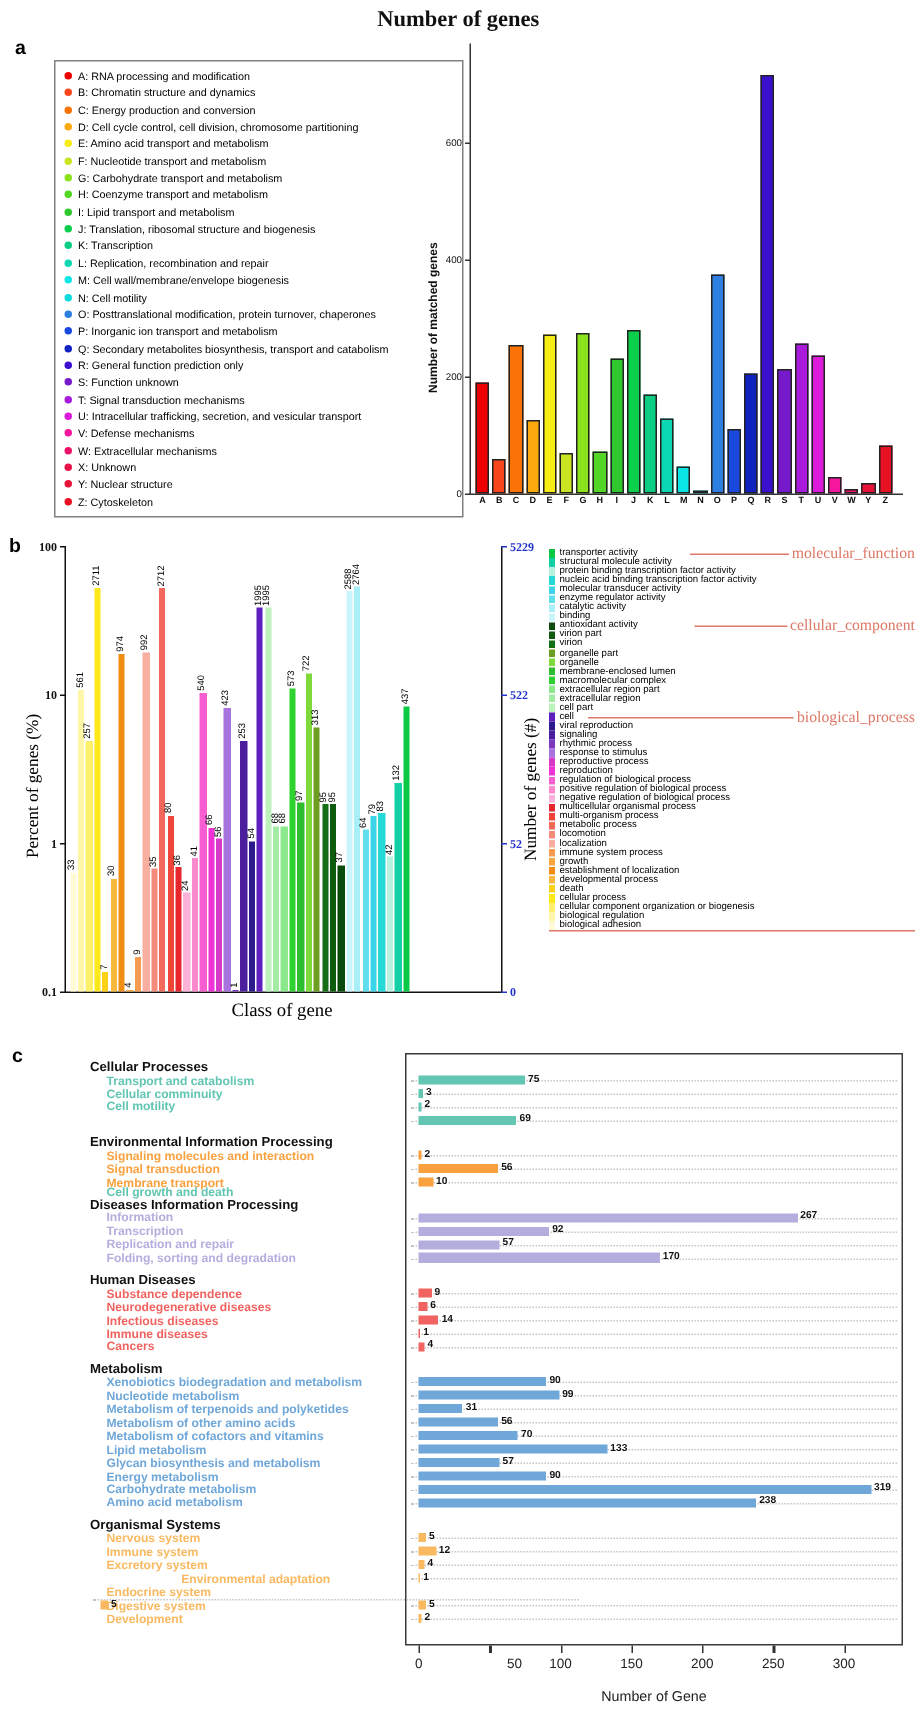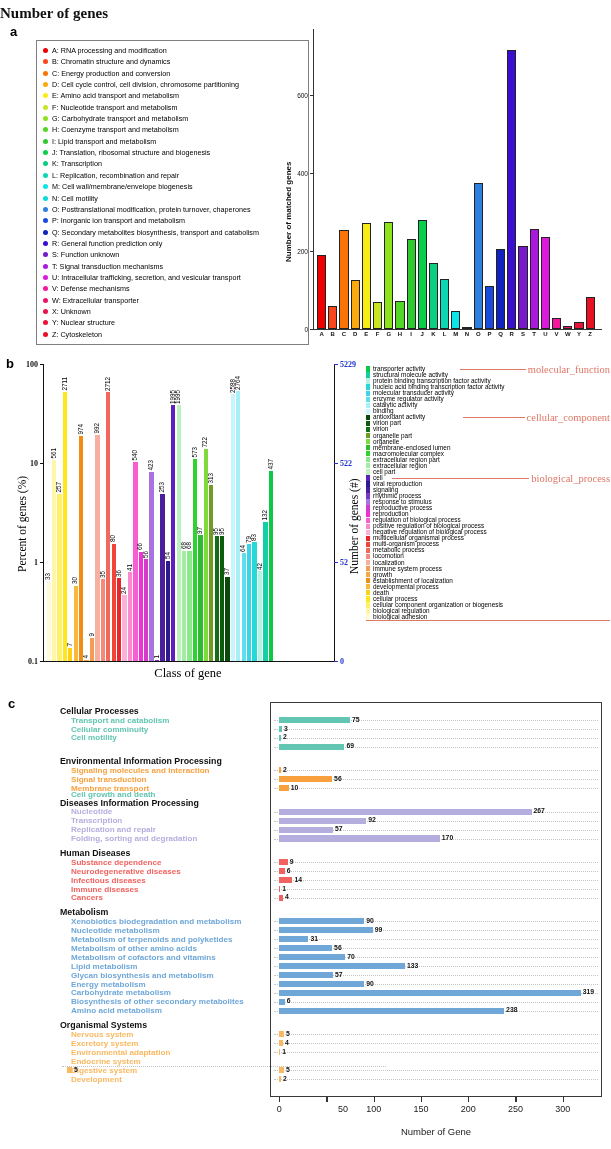--- a/index.html
+++ b/index.html
@@ -1,20 +1,20 @@
 <!DOCTYPE html>
 <html><head>
 <meta charset="utf-8">
 <style>
   html,body{margin:0;padding:0;background:#fff;}
   body{width:611px;height:1149px;position:relative;overflow:hidden;
        font-family:"Liberation Sans",sans-serif;color:#111;}
   .panel-label{position:absolute;font-weight:bold;font-size:13px;color:#000;}
   
-  #figure-title{position:absolute;top:5px;left:0;right:0;
+  #figure-title{position:absolute;top:5px;left:0;right:0;text-align:center;
     font-family:"Liberation Serif",serif;font-size:15px;font-weight:700;}
   #cog-legend{position:absolute;left:36px;top:40px;width:273px;height:305px;
     border:1px solid #808080;box-sizing:border-box;display:flex;flex-direction:column;
     justify-content:space-evenly;padding:3px 6px;background:#fff;}
   .cog-leg-row{display:flex;align-items:center;gap:4px;height:10px;}
   .cog-dot{width:5px;height:5px;border-radius:50%;flex:none;}
   .cog-leg-text{font-size:7.2px;white-space:nowrap;color:#000;}
   #cog-plot{position:absolute;left:313px;top:29px;width:288px;height:300px;
     border-left:1.4px solid #333;border-bottom:1.4px solid #333;}
   #cog-bars{position:absolute;left:3px;right:0;bottom:0;top:0;display:flex;
@@ -166,21 +166,21 @@
     <div class="cog-leg-row">
       <div class="cog-dot" style="background: rgb(219, 26, 219);"></div>
       <div class="cog-leg-text">U: Intracellular trafficking, secretion, and vesicular transport</div>
     </div>
     <div class="cog-leg-row">
       <div class="cog-dot" style="background: rgb(245, 22, 158);"></div>
       <div class="cog-leg-text">V: Defense mechanisms</div>
     </div>
     <div class="cog-leg-row">
       <div class="cog-dot" style="background: rgb(236, 18, 103);"></div>
-      <div class="cog-leg-text">W: Extracellular transporter</div>
+      <div class="cog-leg-text">W: Extracellular mechanisms</div>
     </div>
     <div class="cog-leg-row">
       <div class="cog-dot" style="background: rgb(232, 17, 72);"></div>
       <div class="cog-leg-text">X: Unknown</div>
     </div>
     <div class="cog-leg-row">
       <div class="cog-dot" style="background: rgb(232, 18, 59);"></div>
       <div class="cog-leg-text">Y: Nuclear structure</div>
     </div>
     <div class="cog-leg-row">
@@ -649,21 +649,21 @@
           <div class="kegg-bar" style="left: 9.2px; width: 9.45px; background: rgb(249, 161, 62);"></div>
           <div class="kegg-val" style="left: 20.65px;">10</div>
         </div>
       </div>
       <div class="kegg-row" style="height: 5px;"></div>
       <div class="kegg-row" style="height: 9.6px;">
         <div class="kegg-label hdr">Diseases Information Processing</div>
         <div class="kegg-cell"></div>
       </div>
       <div class="kegg-row" style="height: 8.95px;">
-        <div class="kegg-label itm" style="color: rgb(180, 174, 222);">Nucleotide</div>
+        <div class="kegg-label itm" style="color: rgb(180, 174, 222);">Information</div>
         <div class="kegg-cell">
           <div class="kegg-grid"></div>
           <div class="kegg-bar" style="left: 9.2px; width: 252.315px; background: rgb(180, 174, 222);"></div>
           <div class="kegg-val" style="left: 263.515px;">267</div>
         </div>
       </div>
       <div class="kegg-row" style="height: 8.95px;">
         <div class="kegg-label itm" style="color: rgb(180, 174, 222);">Transcription</div>
         <div class="kegg-cell">
           <div class="kegg-grid"></div>
@@ -803,28 +803,20 @@
       </div>
       <div class="kegg-row" style="height: 8.95px;">
         <div class="kegg-label itm" style="color: rgb(111, 167, 216);">Carbohydrate metabolism</div>
         <div class="kegg-cell">
           <div class="kegg-grid"></div>
           <div class="kegg-bar" style="left: 9.2px; width: 301.455px; background: rgb(111, 167, 216);"></div>
           <div class="kegg-val" style="left: 312.655px;">319</div>
         </div>
       </div>
       <div class="kegg-row" style="height: 8.95px;">
-        <div class="kegg-label itm" style="color: rgb(111, 167, 216);">Biosynthesis of other secondary metabolites</div>
-        <div class="kegg-cell">
-          <div class="kegg-grid"></div>
-          <div class="kegg-bar" style="left: 9.2px; width: 5.67px; background: rgb(111, 167, 216);"></div>
-          <div class="kegg-val" style="left: 16.87px;">6</div>
-        </div>
-      </div>
-      <div class="kegg-row" style="height: 8.95px;">
         <div class="kegg-label itm" style="color: rgb(111, 167, 216);">Amino acid metabolism</div>
         <div class="kegg-cell">
           <div class="kegg-grid"></div>
           <div class="kegg-bar" style="left: 9.2px; width: 224.91px; background: rgb(111, 167, 216);"></div>
           <div class="kegg-val" style="left: 236.11px;">238</div>
         </div>
       </div>
       <div class="kegg-row" style="height: 5px;"></div>
       <div class="kegg-row" style="height: 9.6px;">
         <div class="kegg-label hdr">Organismal Systems</div>
@@ -832,28 +824,36 @@
       </div>
       <div class="kegg-row" style="height: 8.95px;">
         <div class="kegg-label itm" style="color: rgb(248, 185, 97);">Nervous system</div>
         <div class="kegg-cell">
           <div class="kegg-grid"></div>
           <div class="kegg-bar" style="left: 9.2px; width: 4.725px; background: rgb(248, 185, 97);"></div>
           <div class="kegg-val" style="left: 15.925px;">5</div>
         </div>
       </div>
       <div class="kegg-row" style="height: 8.95px;">
+        <div class="kegg-label itm" style="color: rgb(248, 185, 97);">Immune system</div>
+        <div class="kegg-cell">
+          <div class="kegg-grid"></div>
+          <div class="kegg-bar" style="left: 9.2px; width: 11.34px; background: rgb(248, 185, 97);"></div>
+          <div class="kegg-val" style="left: 22.54px;">12</div>
+        </div>
+      </div>
+      <div class="kegg-row" style="height: 8.95px;">
         <div class="kegg-label itm" style="color: rgb(248, 185, 97);">Excretory system</div>
         <div class="kegg-cell">
           <div class="kegg-grid"></div>
           <div class="kegg-bar" style="left: 9.2px; width: 3.78px; background: rgb(248, 185, 97);"></div>
           <div class="kegg-val" style="left: 14.98px;">4</div>
         </div>
       </div>
-      <div class="kegg-row" style="height: 8.95px;">
+      <div class="kegg-row" style="height: 8.95px; text-align: center;">
         <div class="kegg-label itm" style="color: rgb(248, 185, 97);">Environmental adaptation</div>
         <div class="kegg-cell">
           <div class="kegg-grid"></div>
           <div class="kegg-bar" style="left: 9.2px; width: 1px; background: rgb(248, 185, 97);"></div>
           <div class="kegg-val" style="left: 12.2px;">1</div>
         </div>
       </div>
       <div class="kegg-row" style="height: 8.95px; flex-direction: column;">
         <div class="kegg-label itm" style="color: rgb(248, 185, 97);">Endocrine system</div>
         <div class="kegg-cell">

